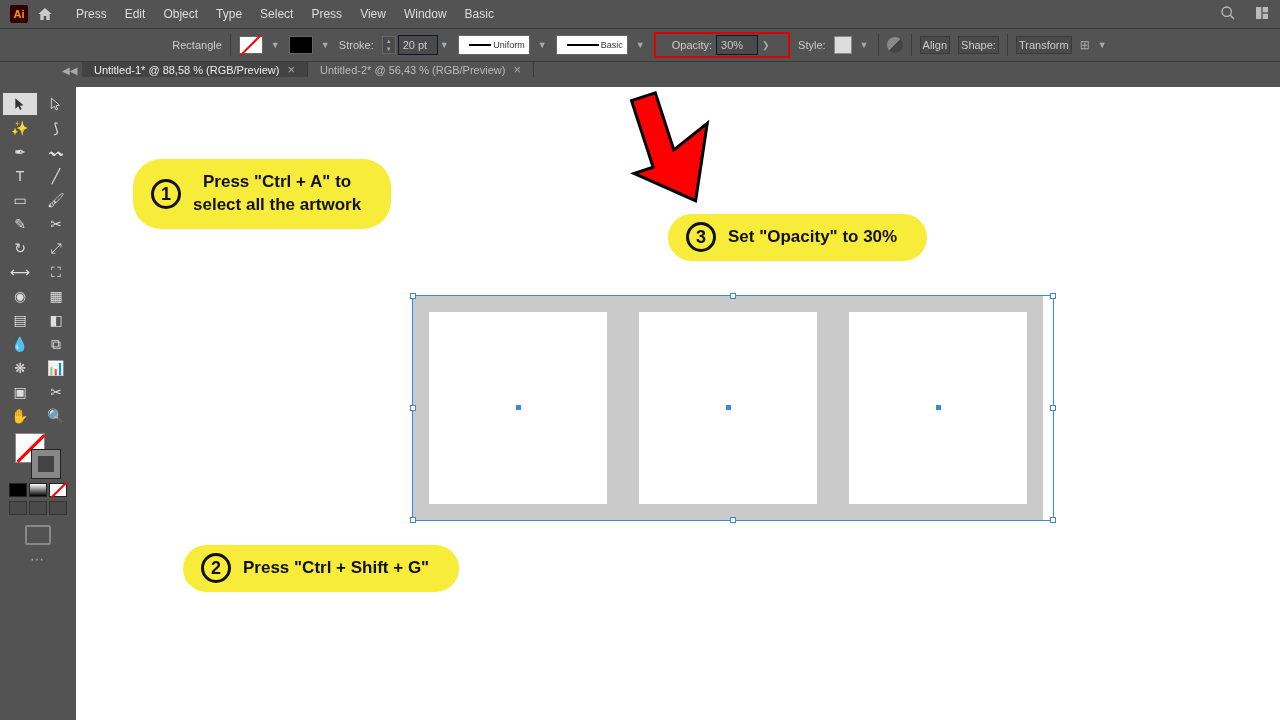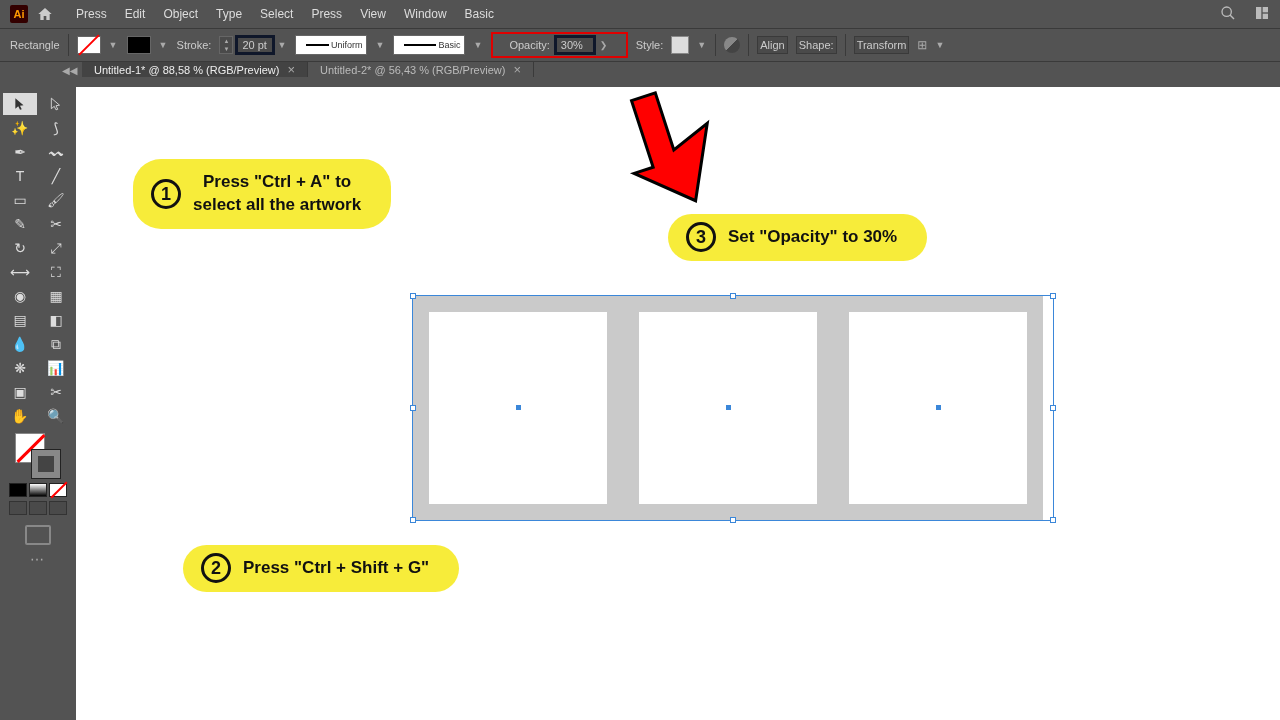--- a/index.html
+++ b/index.html
@@ -6,31 +6,31 @@
 body { width: 1280px; height: 720px; overflow: hidden; background: #fff; }
 
 .menubar { height: 28px; background: #535353; display: flex; align-items: center; padding: 0 10px; color: #ddd; font-size: 12px; }
 .ai-logo { width: 18px; height: 18px; background: #330000; color: #ff9a00; display: flex; align-items: center; justify-content: center; font-weight: bold; font-size: 11px; margin-right: 8px; border-radius: 2px; }
 .home-icon { width: 18px; height: 18px; color: #ccc; margin-right: 20px; display: flex; align-items: center; justify-content: center; }
 .menu-items { display: flex; gap: 14px; }
 .menu-item { cursor: pointer; padding: 4px 2px; }
 .menubar-right { margin-left: auto; display: flex; gap: 18px; color: #aaa; }
 .menubar-right > div { cursor: pointer; }
 
-.controlbar { height: 34px; background: #535353; border-top: 1px solid #3a3a3a; border-bottom: 1px solid #3a3a3a; display: flex; align-items: center; padding: 0 10px; gap: 8px; color: #ccc; font-size: 11px; }
+.controlbar { height: 34px; background: #535353; border-top: 1px solid #3a3a3a; border-bottom: 1px solid #3a3a3a; display: flex; align-items: center; padding: 0 10px; gap: 8px; color: #ccc; font-size: 11px; justify-content: center; }
 .ctrl-label { color: #ccc; }
 .ctrl-swatch { width: 24px; height: 18px; border: 1px solid #666; display: inline-flex; align-items: center; justify-content: center; position: relative; }
 .no-fill { background: #fff; }
 .no-fill::after { content: ''; position: absolute; width: 28px; height: 2px; background: red; transform: rotate(-45deg); }
 .black-swatch { background: #000; }
 .dropdown-arrow { width: 10px; color: #aaa; font-size: 9px; }
 .stroke-input { display: flex; align-items: center; gap: 2px; }
 .stepper { width: 14px; height: 18px; background: #4a4a4a; border: 1px solid #666; display: flex; flex-direction: column; }
 .stepper div { flex: 1; display: flex; align-items: center; justify-content: center; font-size: 6px; color: #aaa; }
-.num-field { width: 40px; height: 20px; background: #4a4a4a; border: 3px solid #0f172a; color: #ccc; padding: 0 4px; font-size: 11px; }
+.num-field { width: 40px; height: 20px; background: #4a4a4a; border: 1px solid #0f172a; color: #ccc; padding: 0 4px; font-size: 11px; }
 .profile-box { width: 72px; height: 20px; background: #fff; border: 1px solid #666; display: flex; align-items: center; justify-content: center; position: relative; }
 .profile-line { width: 50px; height: 2px; background: #000; }
 .profile-label { position: absolute; right: 2px; font-size: 9px; color: #333; background: #fff; padding: 0 2px; }
 .red-highlight { border: 2px solid #e00000; padding: 2px 16px; display: flex; align-items: center; gap: 4px; height: 26px; }
 .style-swatch { width: 18px; height: 18px; background: #ddd; border: 1px solid #888; }
 .transparency-icon { width: 16px; height: 16px; border-radius: 50%; background: linear-gradient(135deg, #888 50%, #444 50%); }
 .ctrl-btn { padding: 2px 2px; background: #4a4a4a; border: 1px solid #3a3a3a; font-size: 11px; }
 .ctrl-divider { width: 1px; height: 22px; background: #3a3a3a; }
 
 .tabbar { height: 25px; background: #535353; display: flex; align-items: flex-start; padding-left: 82px; }

